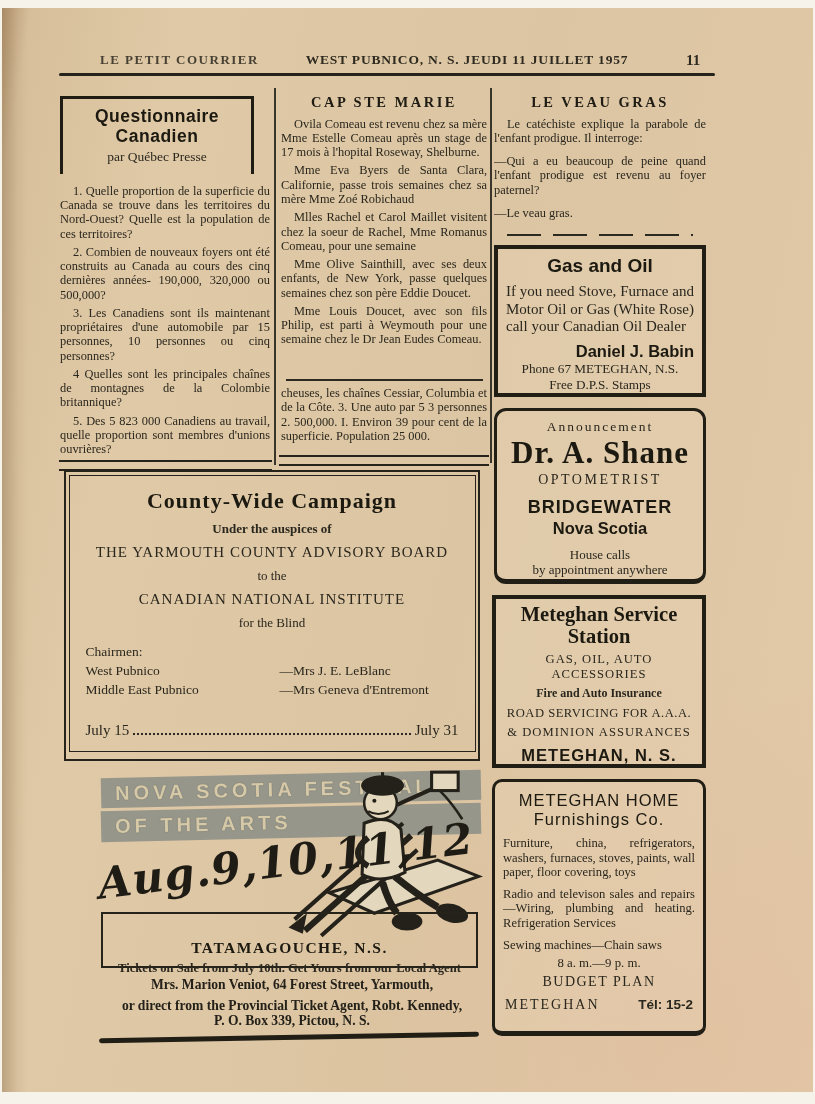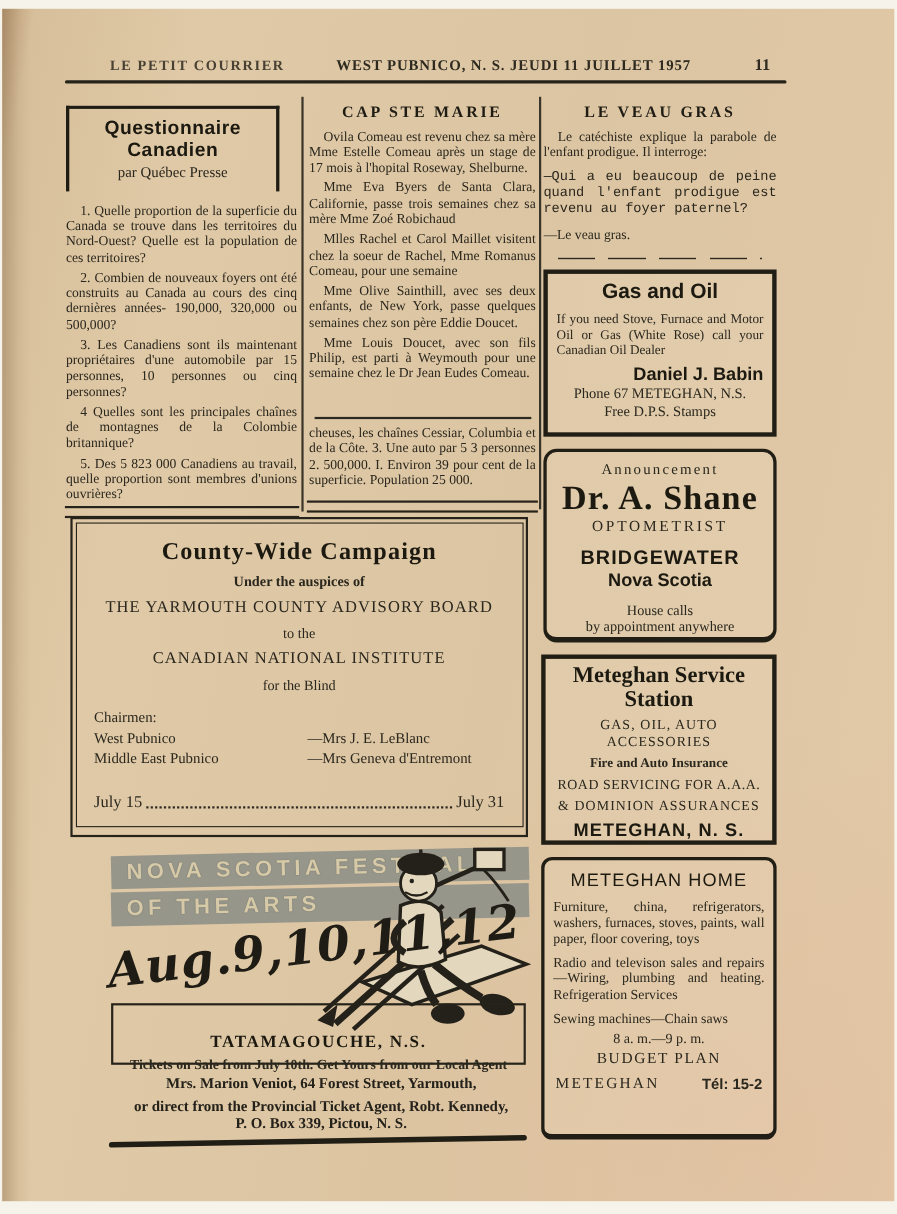--- a/index.html
+++ b/index.html
@@ -35,21 +35,21 @@
   .para{margin:0 0 4px;text-align:justify;text-indent:13px;}
   .noindent{text-indent:0;}
   h2.sechead{margin:0 0 6px;text-align:center;font-size:14.5px;letter-spacing:2.5px;font-weight:bold;color:#1f1c14;}
   .qtitle-box{border:3.5px solid #1f1c14;border-bottom:none;margin:0 16px 10px 0;padding:7px 2px 9px;text-align:center;}
   .qtitle{font-family:"Liberation Sans",sans-serif;font-weight:bold;font-size:17.5px;letter-spacing:.5px;color:#1c1910;}
   .qsub{font-size:13.5px;margin-top:3px;}
   
   .ad{position:absolute;background:rgba(235,220,190,0.25);overflow:hidden;}
   .gasoil{left:492px;top:237px;width:212px;height:152px;border:4px solid #211e15;padding:6px 8px;box-sizing:border-box;}
   .ad-title-sans{font-family:"Liberation Sans",sans-serif;font-weight:bold;font-size:19px;text-align:center;color:#1c1910;}
-  .gasoil p{margin:6px 0 6px;text-align:justify;font-size:12px;line-height:1.18;}
+  .gasoil p{margin:6px 0 6px;text-align:justify;font-size:15px;line-height:1.18;}
   .ad-name{font-family:"Liberation Sans",sans-serif;font-weight:bold;font-size:16.5px;text-align:right;color:#1c1910;}
   .ad-cline{font-size:13.2px;text-align:center;line-height:1.2;}
   .shane{left:492px;top:400px;width:212px;height:176px;border:3px solid #211e15;border-bottom-width:5px;border-radius:12px;padding:8px 6px;box-sizing:border-box;text-align:center;}
   .shane .ann{font-size:13.5px;letter-spacing:2px;}
   .shane .drname{font-size:31px;font-weight:bold;letter-spacing:1px;color:#1c1910;line-height:1.05;margin-top:2px;}
   .shane .opt{font-size:14px;letter-spacing:2.5px;margin-top:2px;}
   .shane .city{font-family:"Liberation Sans",sans-serif;font-weight:bold;font-size:18px;letter-spacing:1px;margin-top:9px;color:#1c1910;}
   .shane .prov{font-family:"Liberation Sans",sans-serif;font-weight:bold;font-size:16.5px;margin-top:1px;color:#1c1910;}
   .shane .hc{font-size:13px;margin-top:9px;line-height:1.2;}
   .shane .row{display:flex;justify-content:space-between;font-size:13.5px;margin-top:3px;padding:0 2px;}
@@ -139,21 +139,21 @@
   </section>
   <div class="thin-rule" style="left:284px;top:371px;width:197px;"></div>
   <section class="col" style="left:279px;top:378px;width:206px;height:70px;">
     <p class="para noindent">cheuses, les chaînes Cessiar, Columbia et de la Côte. 3. Une auto par 5 3 personnes 2. 500,000. I. Environ 39 pour cent de la superficie. Population 25 000.</p>
   </section>
   <div class="double-rule" style="left:277px;top:447px;width:210px;"></div>
 
   <section class="col" style="left:492px;top:86px;width:212px;height:136px;">
     <h2 class="sechead">LE VEAU GRAS</h2>
     <p class="para" style="margin-bottom:9px;">Le catéchiste explique la parabole de l'enfant prodigue. Il interroge:</p>
-    <p class="para noindent" style="margin-bottom:9px;font-family:Liberation Mono, monospace;">—Qui a eu beaucoup de peine quand l'enfant prodigue est revenu au foyer paternel?</p>
+    <p class="para noindent" style="margin-bottom:9px;">—Qui a eu beaucoup de peine quand l'enfant prodigue est revenu au foyer paternel?</p>
     <p class="para noindent">—Le veau gras.</p>
   </section>
   <div class="dash-rule" style="left:505px;top:226px;width:186px;"></div>
 
   <div class="ad gasoil">
     <div class="ad-title-sans">Gas and Oil</div>
     <p>If you need Stove, Furnace and Motor Oil or Gas (White Rose) call your Canadian Oil Dealer</p>
     <div class="ad-name">Daniel J. Babin</div>
     <div class="ad-cline">Phone 67 METEGHAN, N.S.</div>
     <div class="ad-cline">Free D.P.S. Stamps</div>
@@ -179,20 +179,21 @@
     <div class="l1">GAS, OIL, AUTO ACCESSORIES</div>
     <div class="l2">Fire and Auto Insurance</div>
     <div class="l3">ROAD SERVICING FOR  A.A.A.</div>
     <div class="l4">&amp; DOMINION  ASSURANCES</div>
     <div class="city">METEGHAN, N. S.</div>
     <div class="tel">Tel: 58-2</div>
   </div>
 
   <div class="ad furnish">
     <div class="t">METEGHAN HOME</div>
+    <div class="t">Furnishings Co.</div>
     <p>Furniture, china, refrigerators, washers, furnaces, stoves, paints, wall paper, floor covering, toys</p>
     <p>Radio and televison sales and repairs—Wiring, plumbing and heating. Refrigeration Services</p>
     <p>Sewing machines—Chain saws</p>
     <div class="hours">8 a. m.—9 p. m.</div>
     <div class="plan">BUDGET PLAN</div>
     <div class="row">
       <span class="m">METEGHAN</span>
       <span class="t2">Tél: 15-2</span>
     </div>
   </div>

